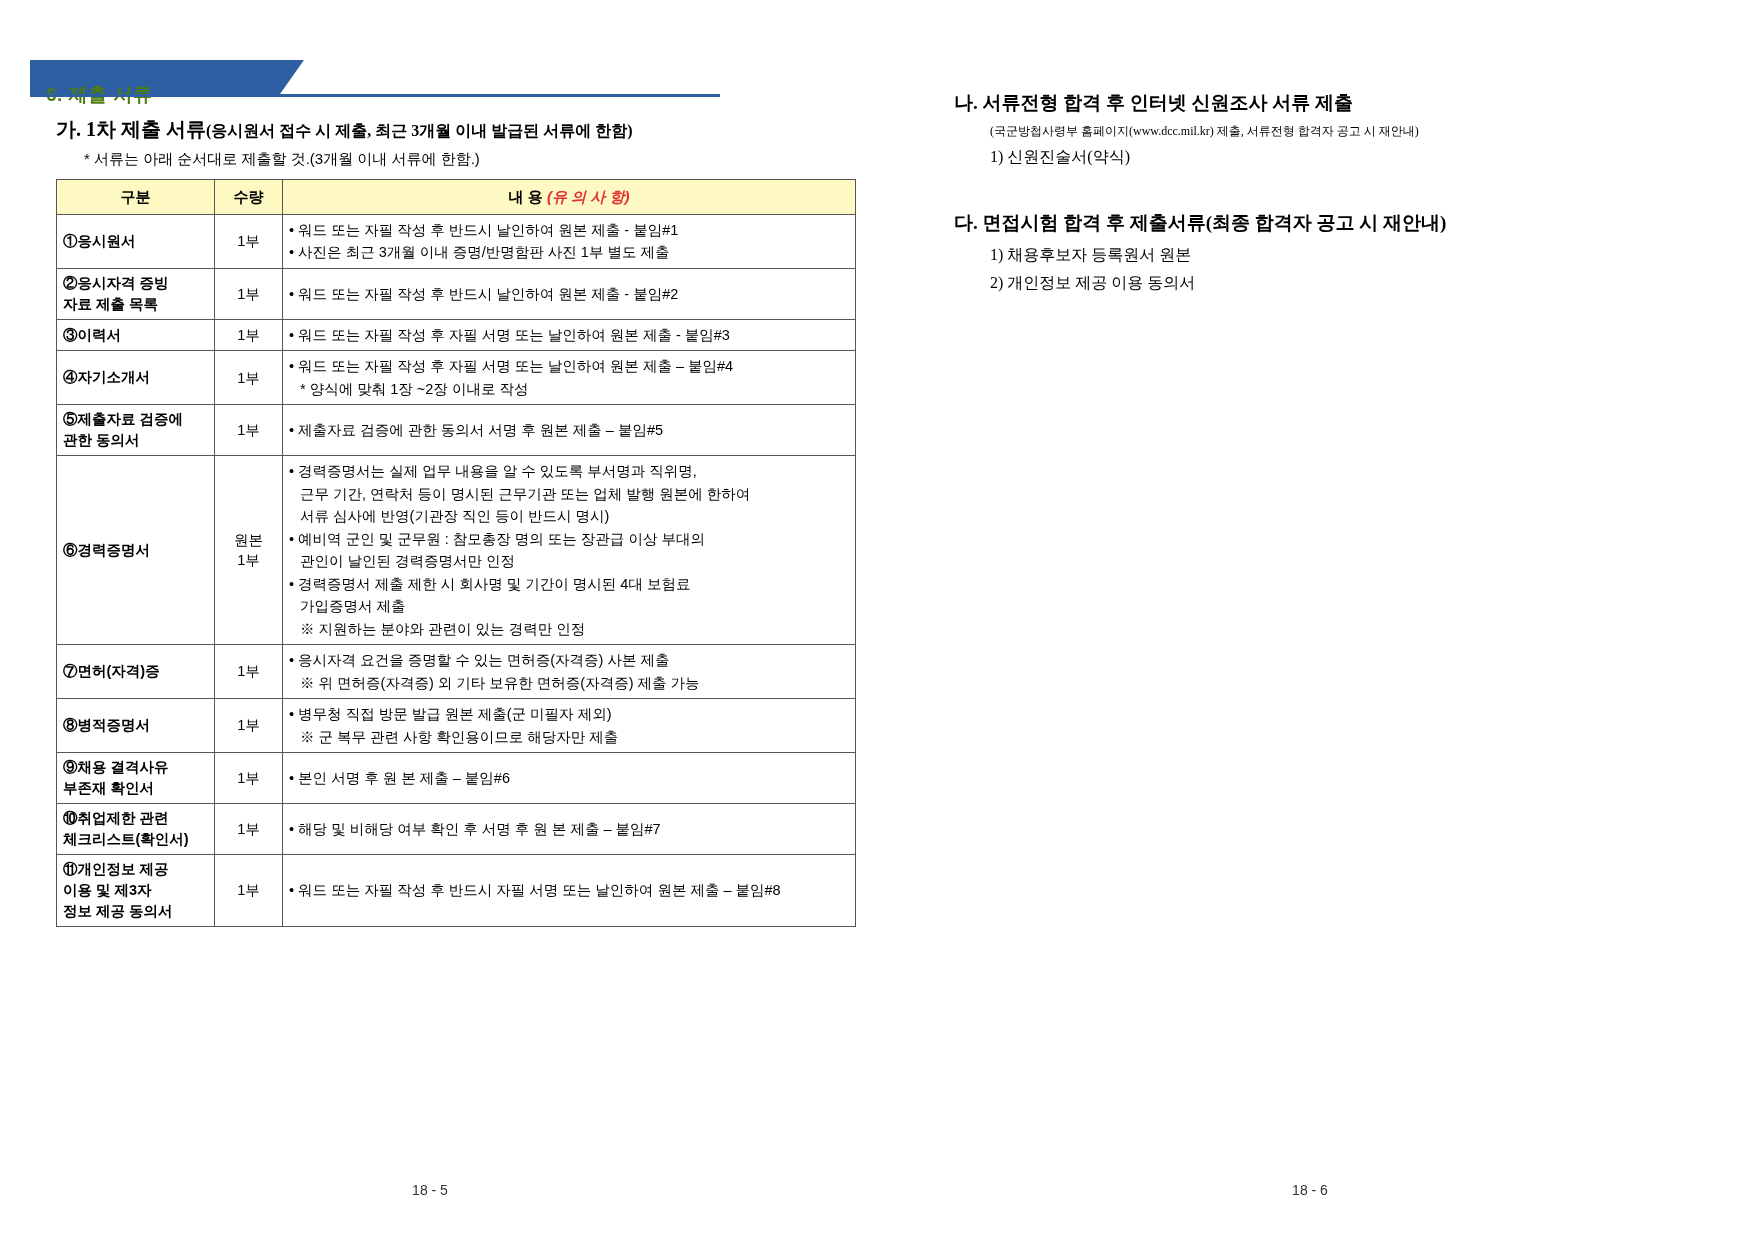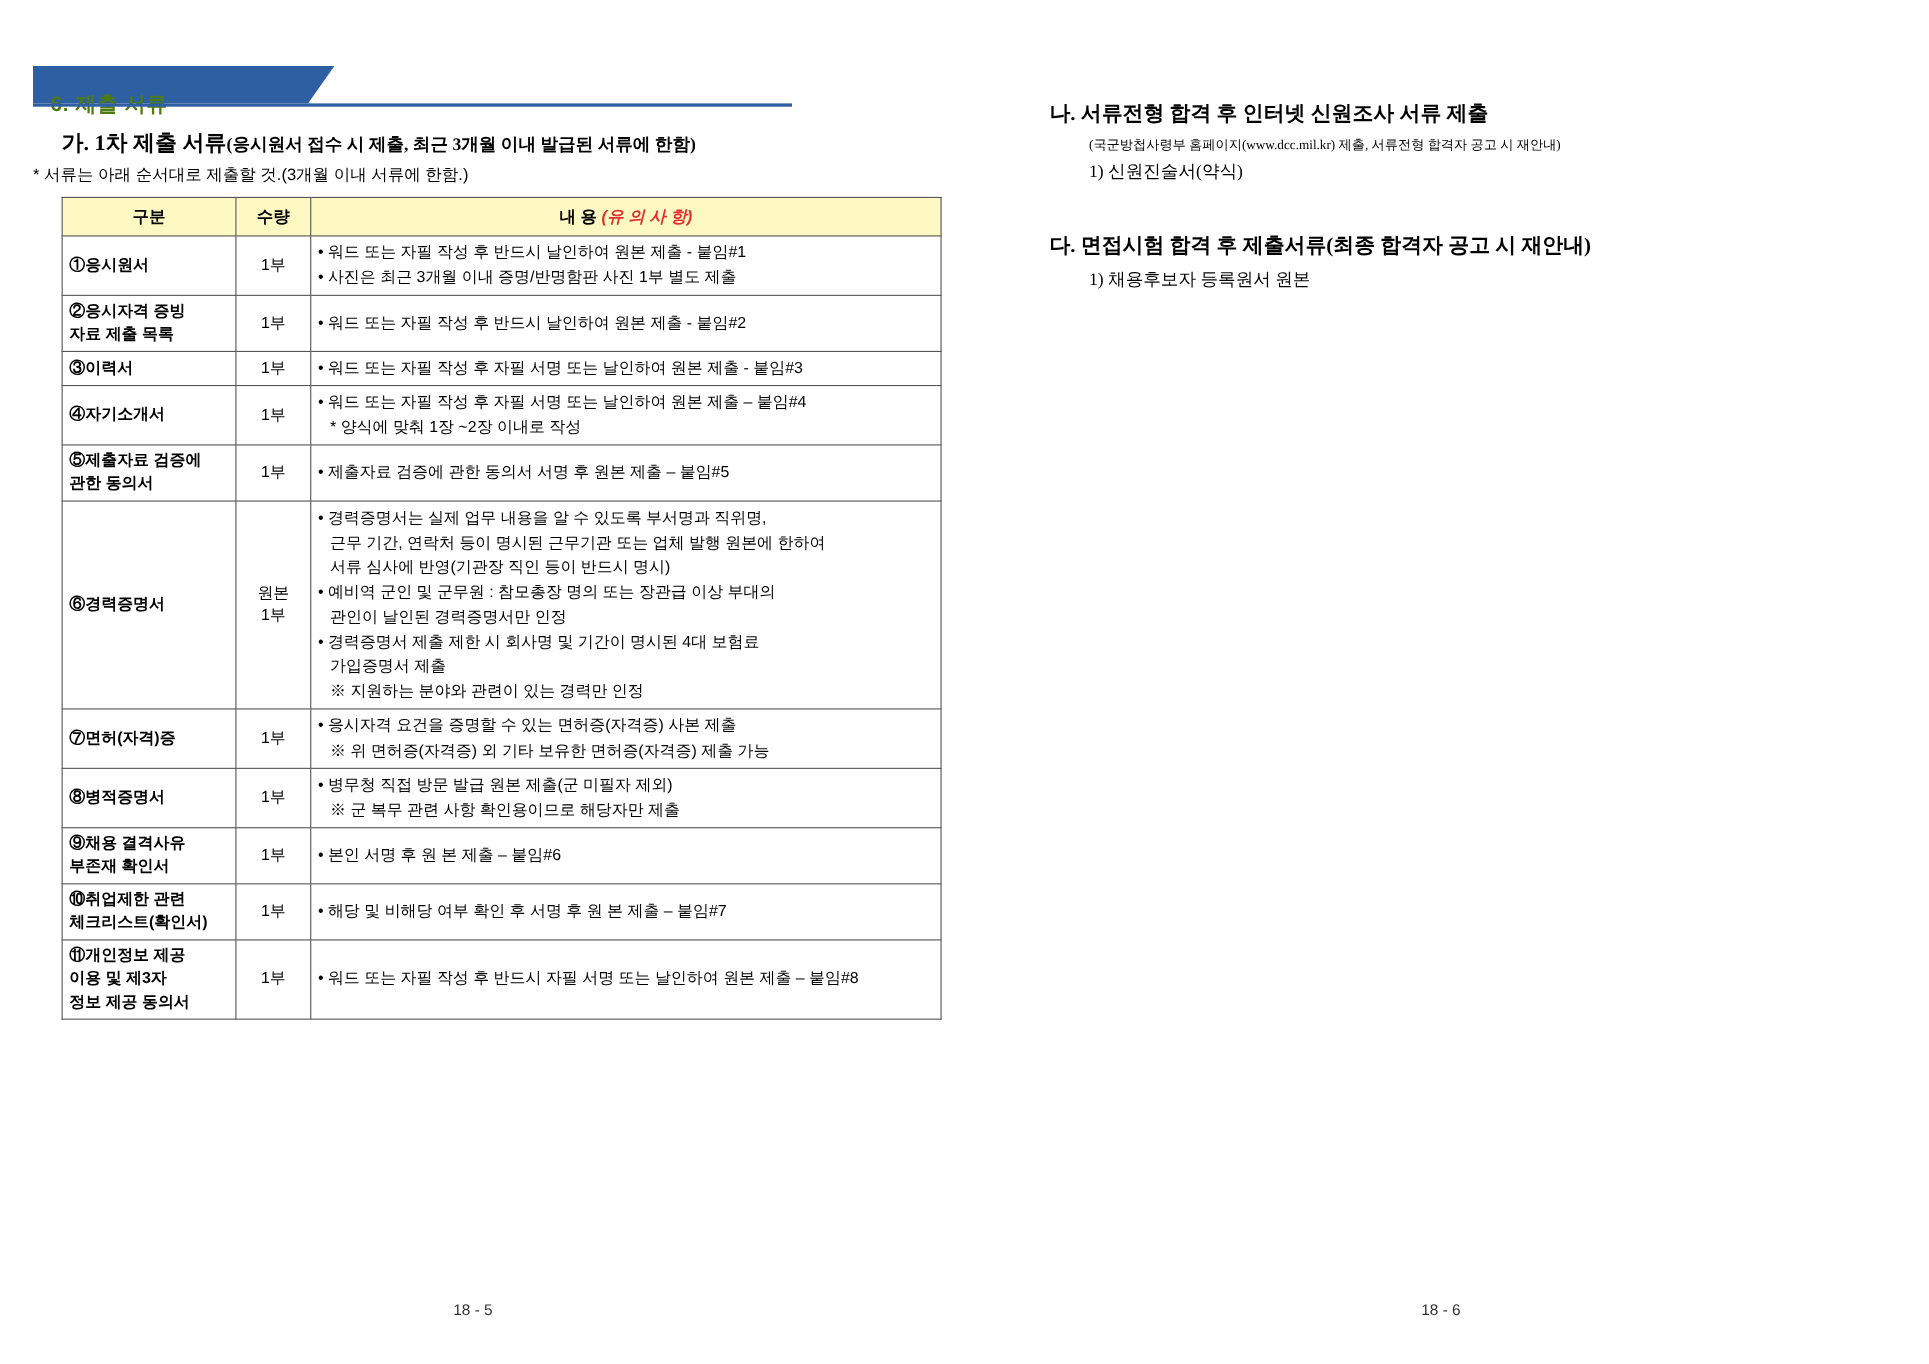--- a/index.html
+++ b/index.html
@@ -85,20 +85,21 @@
     font-family: "Liberation Serif", serif;
   }
   .subhead .label {
     font-size: 20px;
   }
   .subhead .paren {
     font-size: 16px;
   }
   .note-line {
     margin-top: 7px;
+    margin-left: 54px;
     font-size: 15px;
     font-family: "Liberation Sans", sans-serif;
   }
 
   
   table.docs {
     margin-top: 10px;
     margin-left: 26px;
     border-collapse: collapse;
     width: 760px;
@@ -352,20 +353,21 @@
   <div class="col-right">
     <div id="right-blocks">
         <div class="r-block">
           <div class="r-head">나. 서류전형 합격 후 인터넷 신원조사 서류 제출</div>
           <div class="r-sub">(국군방첩사령부 홈페이지(www.dcc.mil.kr) 제출, 서류전형 합격자 공고 시 재안내)</div>
           <div class="r-item">1) 신원진술서(약식)</div>
         </div>
         <div class="r-block">
           <div class="r-head">다. 면접시험 합격 후 제출서류(최종 합격자 공고 시 재안내)</div>
           <div class="r-item">1) 채용후보자 등록원서 원본</div>
+          <div class="r-item">2) 개인정보 제공 이용 동의서</div>
         </div>
       </div>
   </div>
 
   <div class="footer footer-left">18 - 5</div>
   <div class="footer footer-right">18 - 6</div>
 
 </div>
 
 </body></html>

